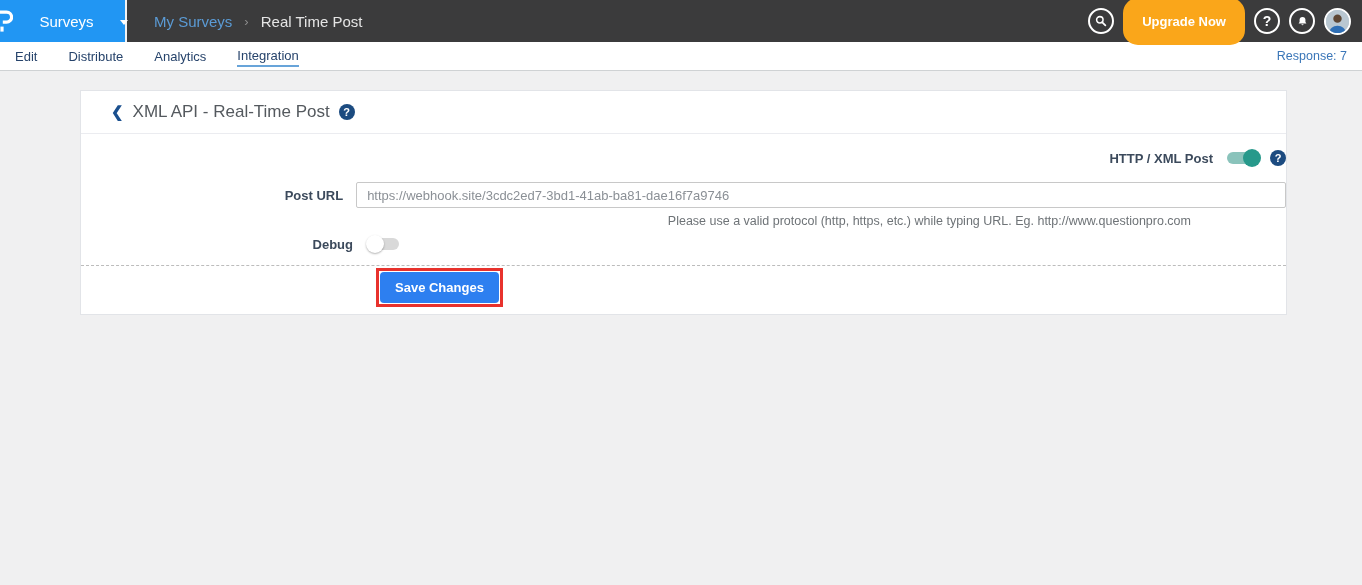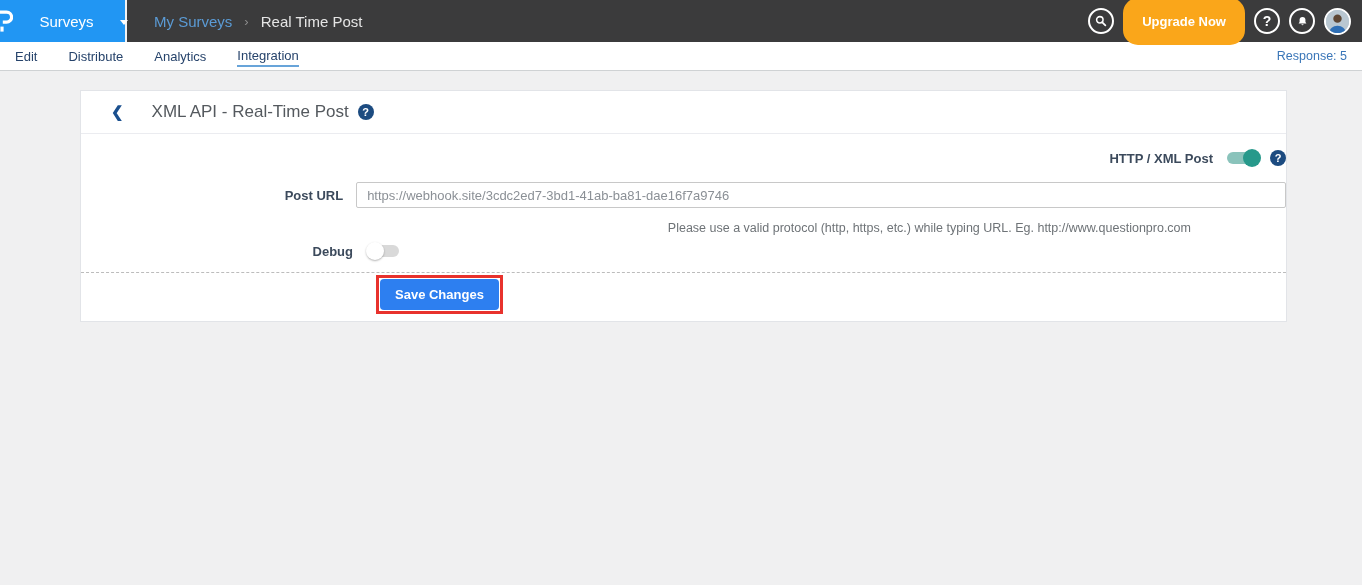--- a/index.html
+++ b/index.html
@@ -68,21 +68,21 @@
   
   .card {
     position:absolute; left:80px; top:90px; width:1207px;
     background:#fff; border:1px solid #e2e4e8;
   }
   .card-header {
     display:flex; align-items:center; gap:9px;
     padding:11px 15px 11px 30px; border-bottom:1px solid #ebecf0;
   }
   .back-chevron { color:#1a4f8e; font-size:15px; font-weight:bold; cursor:pointer; }
-  .card-title { color:#54595e; font-size:17px;margin-left:19px; }
+  .card-title { color:#54595e; font-size:17px; }
   .qicon {
     width:16px; height:16px; border-radius:50%;
     background:#1c4b80; color:#fff; font-size:11px; font-weight:bold;
     display:inline-flex; align-items:center; justify-content:center;
     cursor:pointer; flex:0 0 auto;
   }
   .card-body { padding-top:13px; }
   .form-row { display:flex; align-items:center; }
   .form-label {
     width:285px; text-align:right; padding-right:13px;
@@ -103,21 +103,21 @@
     border-radius:50%; background:#fff; box-shadow:0 1px 2px rgba(0,0,0,.3);
   }
   .toggle[data-state="on"] .toggle-track { background:#8ac3bb; }
   .toggle[data-state="on"] .toggle-knob { left:17px; background:#27998b; box-shadow:none; }
 
   .url-input {
     width:964px; height:26px; border:1px solid #c8c8c8; border-radius:2px;
     padding:0 10px; font-family:"Liberation Sans", sans-serif;
     font-size:13px; color:#8b9096; outline:none;
   }
-  .hint-row { margin-top:13px; display:flex; }
+  .hint-row { margin-top:6px; display:flex; }
   .hint-text {
     margin-left:298px; width:812px; text-align:right;
     font-size:12.5px; color:#6e7377;
   }
 
   .dashed-divider { margin-top:10px; border-top:1px dashed #bcbcbc; }
 
   .card-footer { padding:2px 0 7px 295px; }
   .annotation-box {
     display:inline-block; border:3px solid #e8322d; padding:1px;
@@ -173,21 +173,21 @@
       </svg>
     </span>
   </div>
 </header>
 
 <nav class="subnav">
   <span class="subnav-item">Edit</span>
   <span class="subnav-item">Distribute</span>
   <span class="subnav-item">Analytics</span>
   <span class="subnav-item active">Integration</span>
-  <span class="response-label">Response: 5</span>
+  <span class="response-label">Response: 7</span>
 </nav>
 
 <section class="card">
   <div class="card-header">
     <span class="back-chevron">❮</span>
     <h1 class="card-title" style="font-weight:normal;">XML API - Real-Time Post</h1>
     <span class="qicon">?</span>
   </div>
 
   <div class="card-body">

